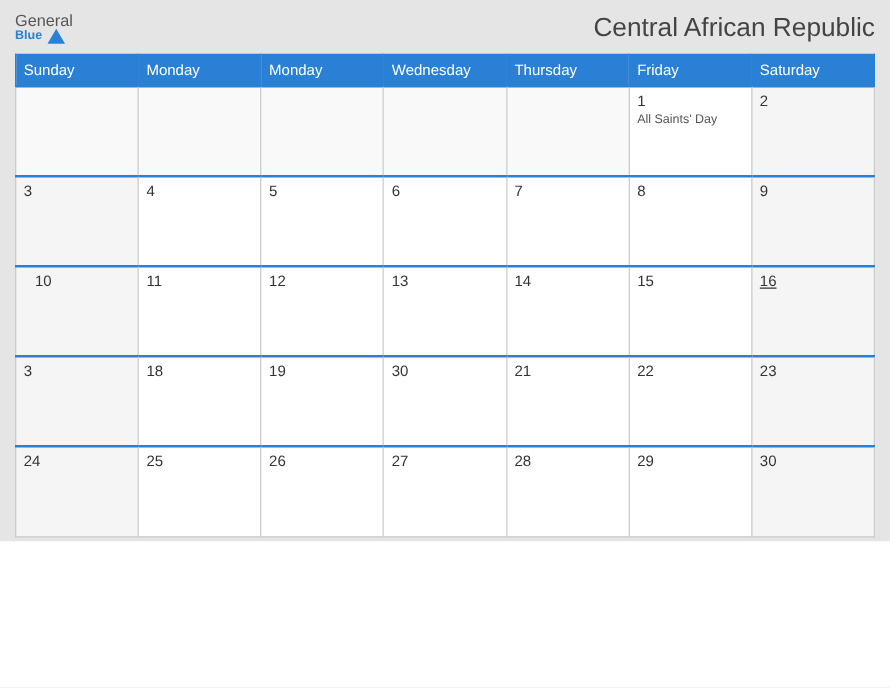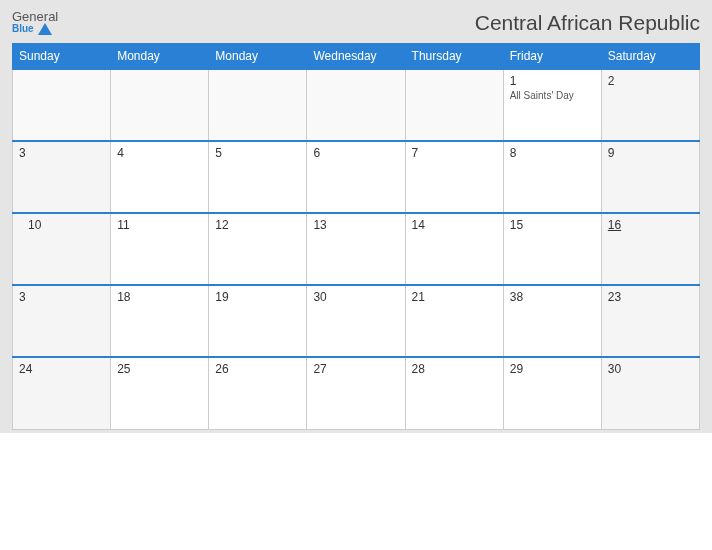--- a/index.html
+++ b/index.html
@@ -215,21 +215,21 @@
           <td>
             <span class="day-number">19</span>
           </td>
           <td>
             <span class="day-number">30</span>
           </td>
           <td>
             <span class="day-number">21</span>
           </td>
           <td>
-            <span class="day-number">38</span>
+            <span class="day-number">22</span>
           </td>
           <td style="background: rgb(245, 245, 245);">
             <span class="day-number">23</span>
           </td>
         </tr>
         <tr>
           <td style="background: rgb(245, 245, 245);">
             <span class="day-number">24</span>
           </td>
           <td>

